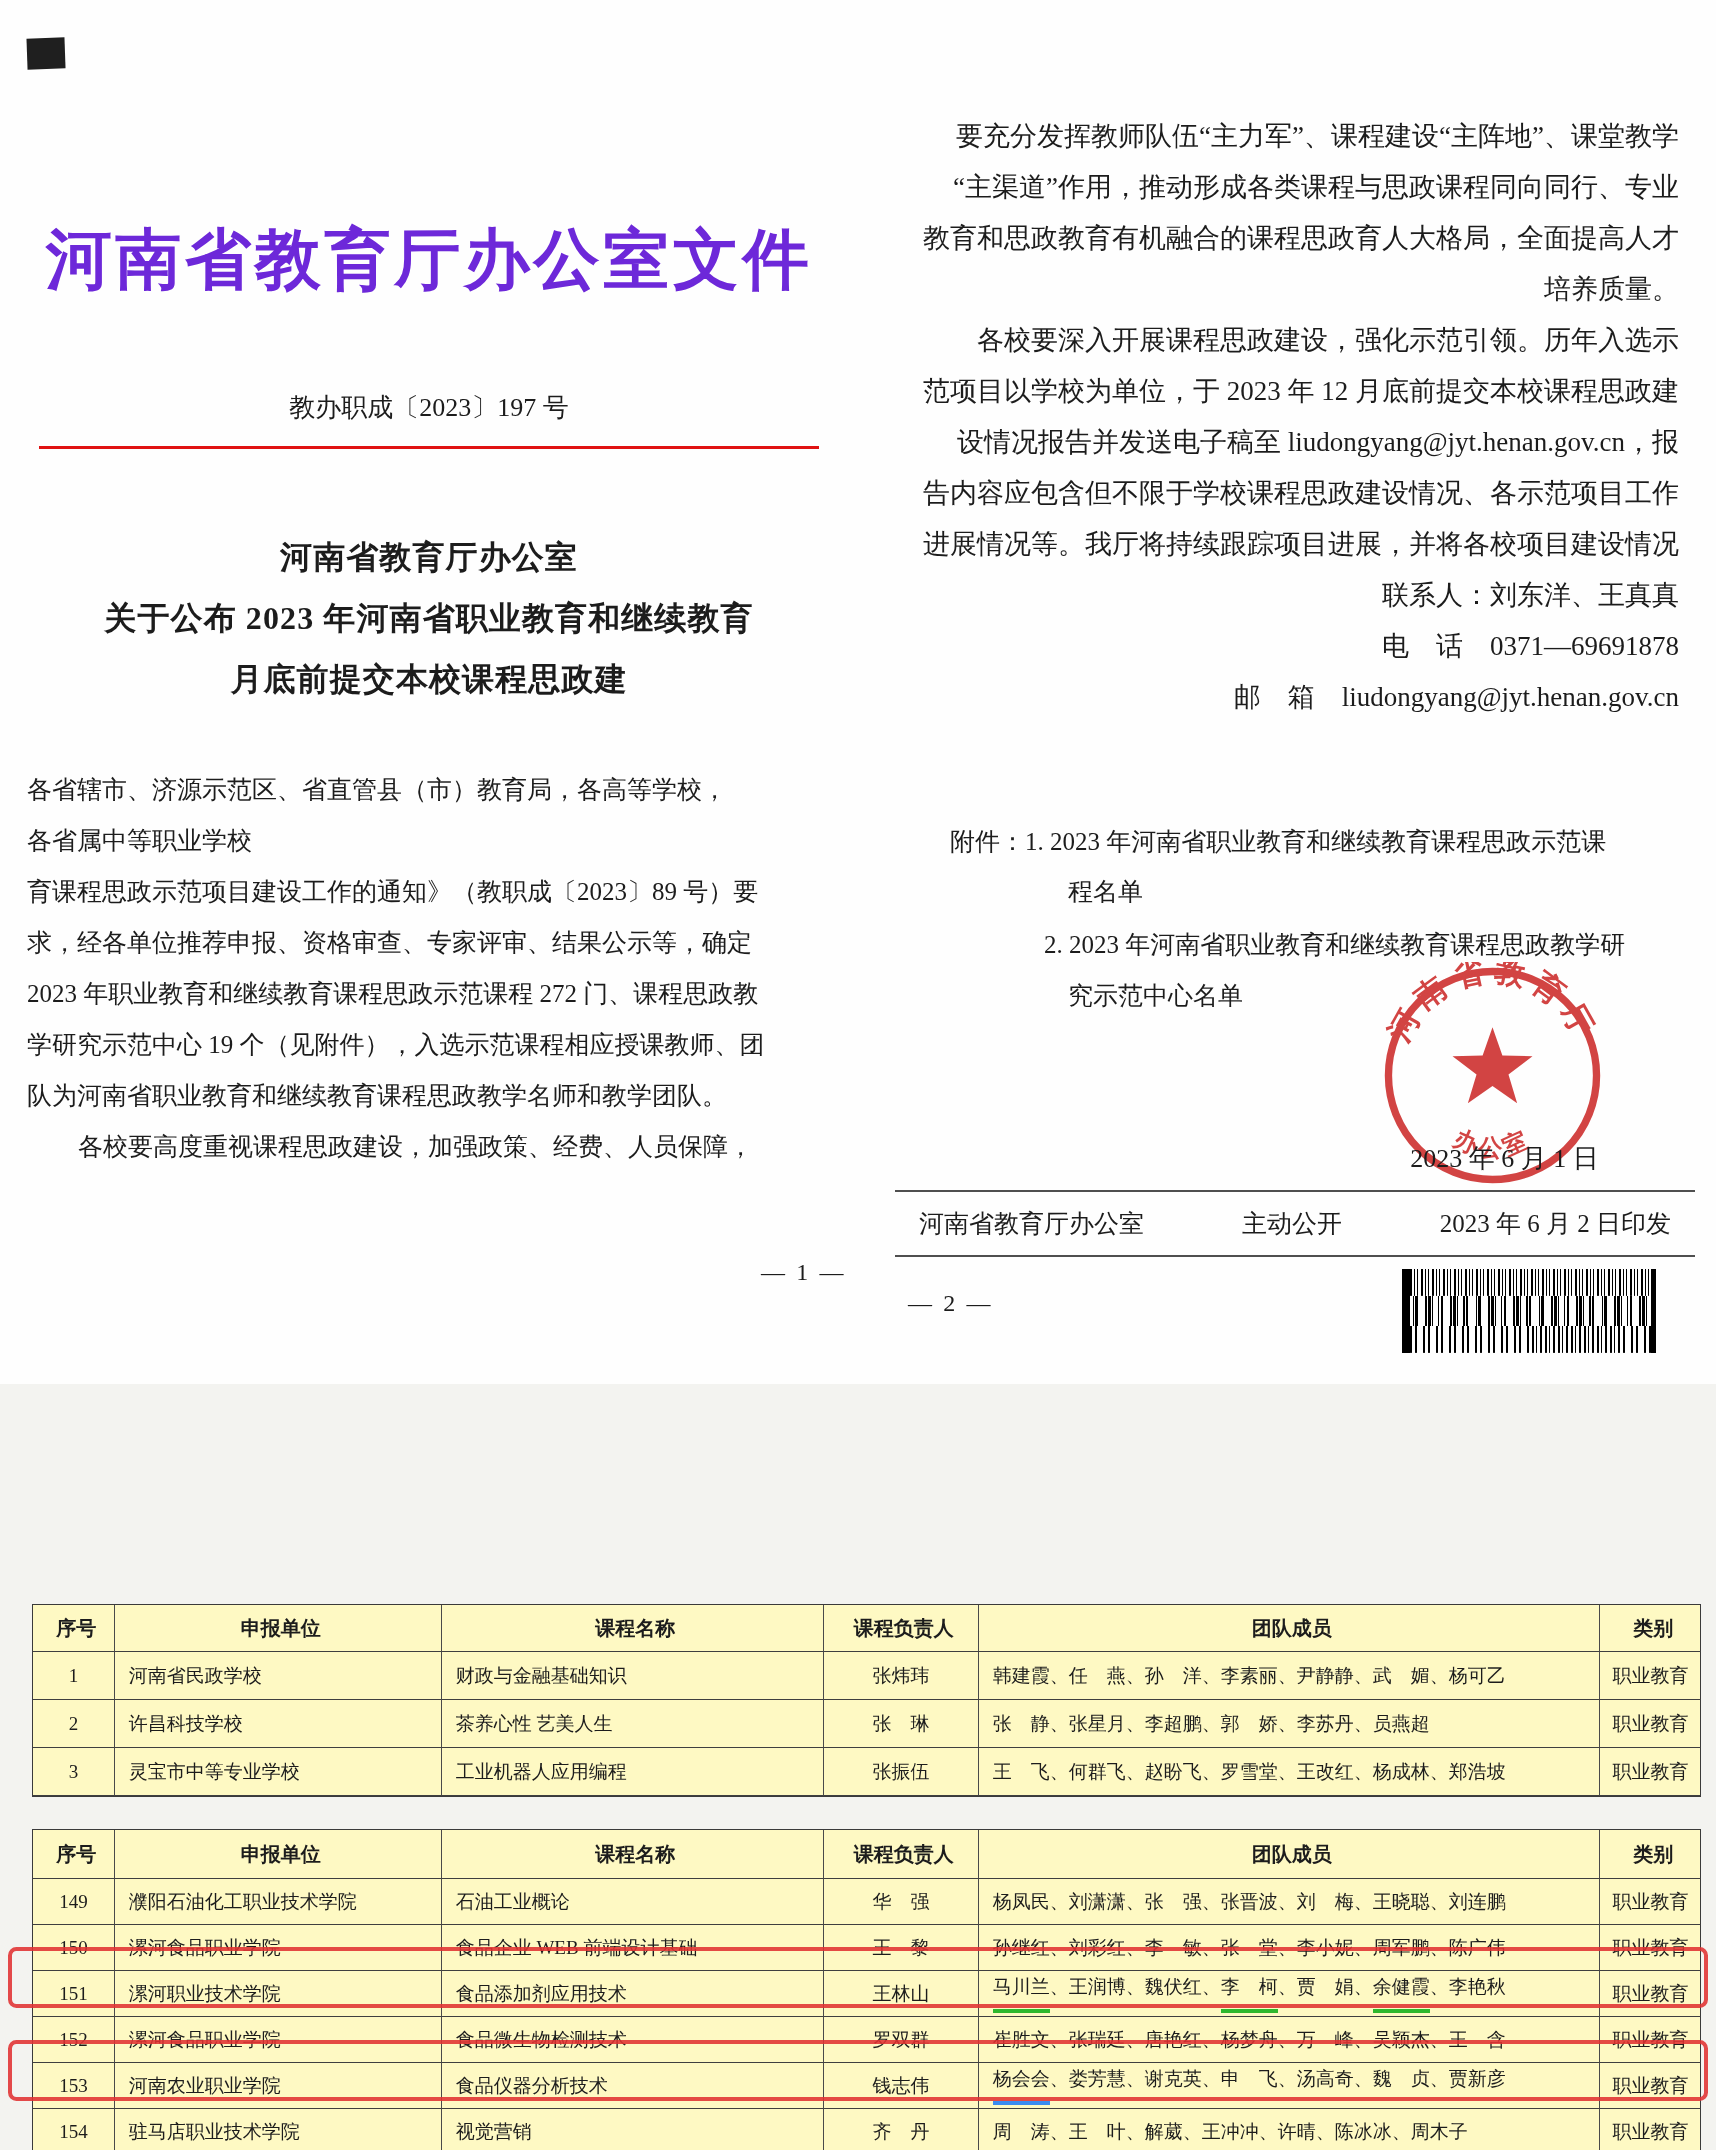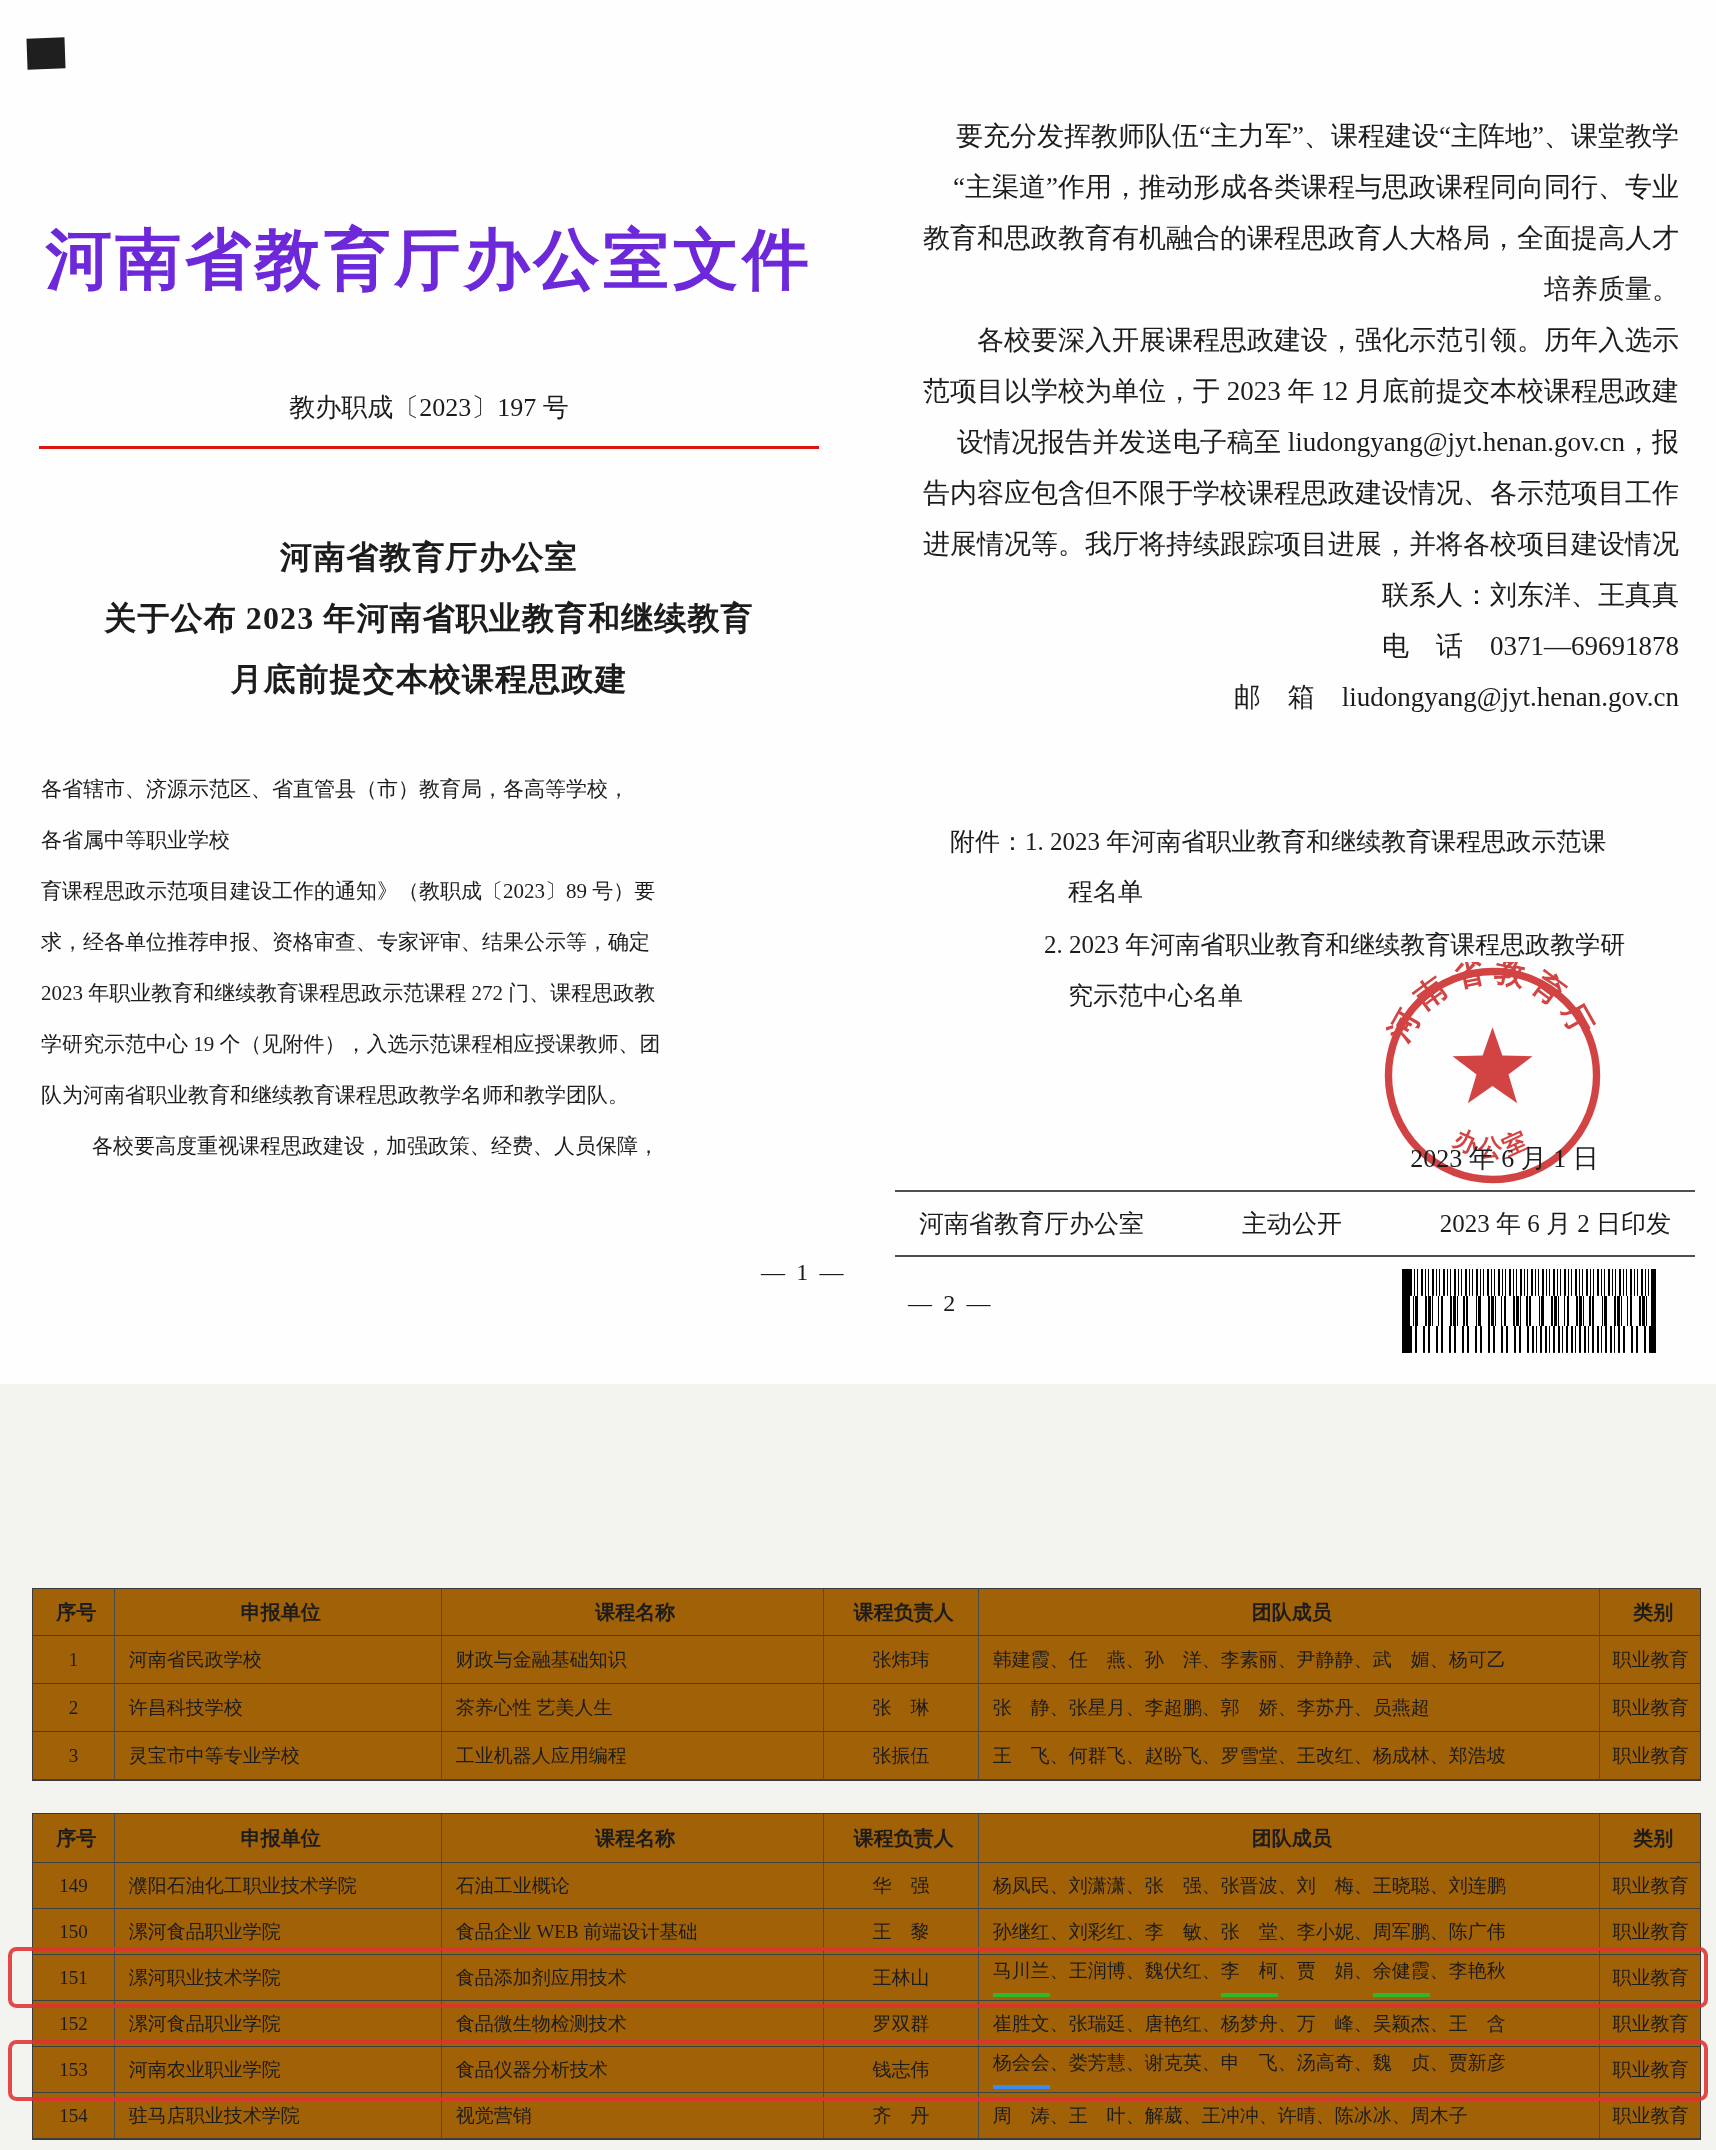--- a/index.html
+++ b/index.html
@@ -10,21 +10,21 @@
   }
   
   .artifact{position:absolute;left:27px;top:38px;width:38px;height:30.5px;background:#1f1f1f;transform:rotate(-2deg);}
   
   .p1-header{position:absolute;left:0;top:215px;width:858px;text-align:center;
     font-size:66px;font-weight:700;color:#6d28d9;letter-spacing:3.7px;white-space:nowrap;}
   .p1-docnum{position:absolute;left:0;top:390px;width:858px;text-align:center;font-size:26px;}
   .p1-redline{position:absolute;left:39px;top:446px;width:780px;height:2.6px;background:#e01212;}
   .p1-title{position:absolute;left:0;top:527px;width:858px;text-align:center;
     font-size:32px;font-weight:700;line-height:61px;letter-spacing:1.1px;}
-  .p1-body{position:absolute;left:41px;top:764px;width:778px;font-size:21px;}
+  .p1-body{position:absolute;left:27px;top:764px;width:778px;font-size:25px;}
   .bl{height:51px;line-height:51px;white-space:nowrap;}
   .indent{text-indent:51px;}
   .pageno{position:absolute;font-size:24px;letter-spacing:2.6px;text-align:center;}
   .p1-pageno{left:743px;top:1259px;width:121px;}
   
   .p2-body{position:absolute;left:899px;top:111px;width:780px;font-size:27px;}
   .bl2{height:51px;line-height:51px;white-space:nowrap;text-align:right;}
   .att-line{position:absolute;height:51px;line-height:51px;font-size:25px;white-space:nowrap;}
   .att-0{left:950px;top:816px;}
   .att-1{left:1068px;top:866px;}
@@ -43,21 +43,21 @@
       repeating-linear-gradient(90deg,#fff 0 2.6px,#000 2.6px 4.2px,#fff 4.2px 5.3px,#000 5.3px 8px,#fff 8px 9.5px,#000 9.5px 10px,#fff 10px 12.6px),
       repeating-linear-gradient(90deg,#000 0 1.6px,#fff 1.6px 4.7px,#000 4.7px 6.8px,#fff 6.8px 9px,#000 9px 9.5px,#fff 9.5px 13px);
     background-size:100% 32%,100% 36%,100% 32%;
     background-position:0 0,0 50%,0 100%;
     background-repeat:no-repeat;}
   .p2-pageno{left:895px;top:1290px;width:111px;}
   
   .attach-area{position:absolute;left:0;top:1384px;width:1716px;height:767px;background:#f3f3f0;}
   .tbl{position:absolute;left:32px;width:1667px;display:grid;
     grid-template-columns:82px 327px 382px 155px 621px 101px;
-    border:1.6px solid #3a3a3a;background:#a16207;}
+    border:1.6px solid #3a3a3a;background:#fef9c3;margin-top:16px;}
   .tbl1{top:1588px;}
   .tbl2{top:1813px;}
   .cell{border-right:1.1px solid #4a4a4a;border-bottom:1.6px solid #3f3f3f;
     display:flex;align-items:center;font-size:19px;overflow:hidden;white-space:nowrap;
     padding:0 8.4px 0 13.7px;box-sizing:border-box;}
   .cell.last{border-right:none;}
   .cell.ctr{justify-content:center;padding:0 2.1px;}
   .hcell{font-weight:700;font-size:20px;justify-content:center;}
   .h1 .cell{height:47px;}
   .r1 .cell{height:48px;}

